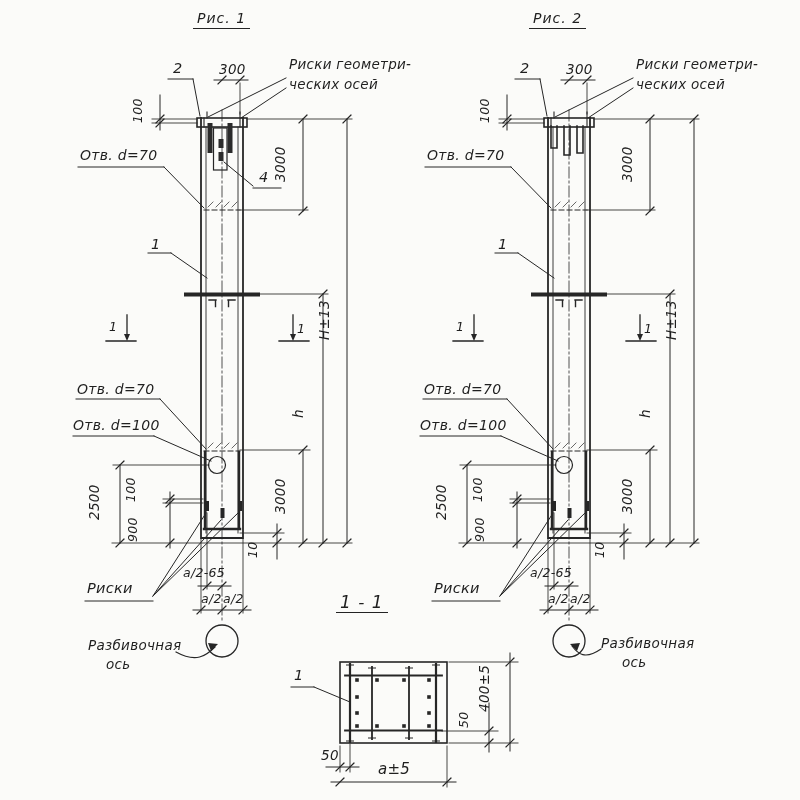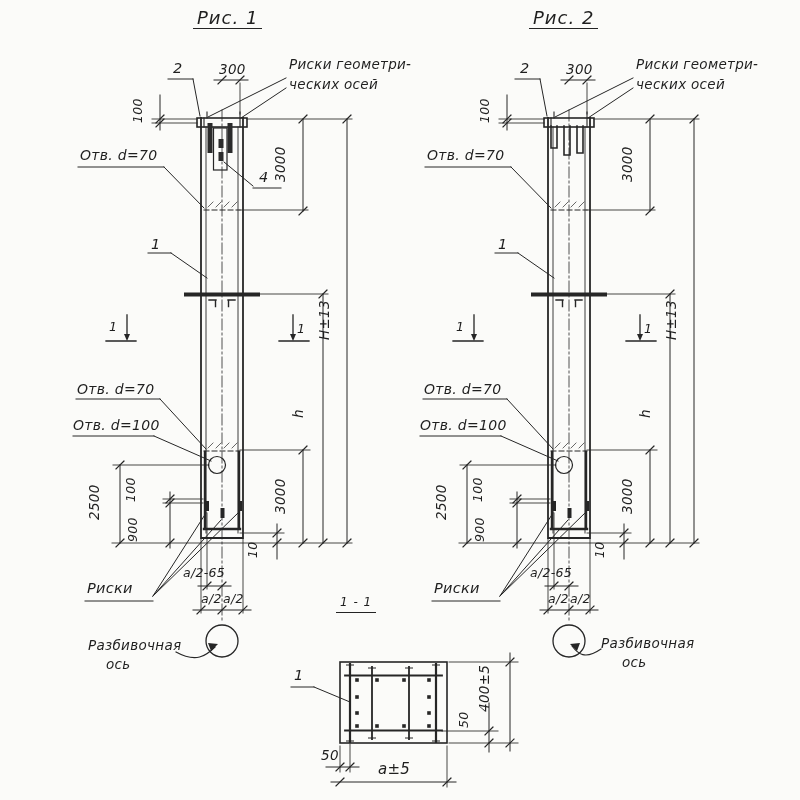--- a/index.html
+++ b/index.html
@@ -1,22 +1,22 @@
 <!DOCTYPE html>
 <html><head>
 <meta charset="utf-8">
 <style>
   html,body{margin:0;padding:0;}
   #stage{position:relative;width:800px;height:800px;background:#fbfbf9;overflow:hidden;
          font-family:"DejaVu Sans",sans-serif;color:#232323;}
   svg{position:absolute;left:0;top:0;}
   .lbl{position:absolute;font-style:italic;font-size:13.5px;line-height:16px;
        white-space:nowrap;color:#1f1f1f;letter-spacing:.3px;}
-  .big{font-size:18px;letter-spacing:1px;}
-  .med{font-size:12px;letter-spacing:1px;}
+  .big{font-size:14px;letter-spacing:1px;}
+  .med{font-size:17px;letter-spacing:1px;}
   .ul{border-bottom:1.6px solid #232323;padding:0 4px 2px 4px;}
   .v{transform:rotate(-90deg);transform-origin:left bottom;}
   .sm{font-size:12.5px;}
 </style>
 </head>
 <body>
 
 <div id="stage">
 
 <svg width="800" height="800" viewBox="0 0 800 800">

